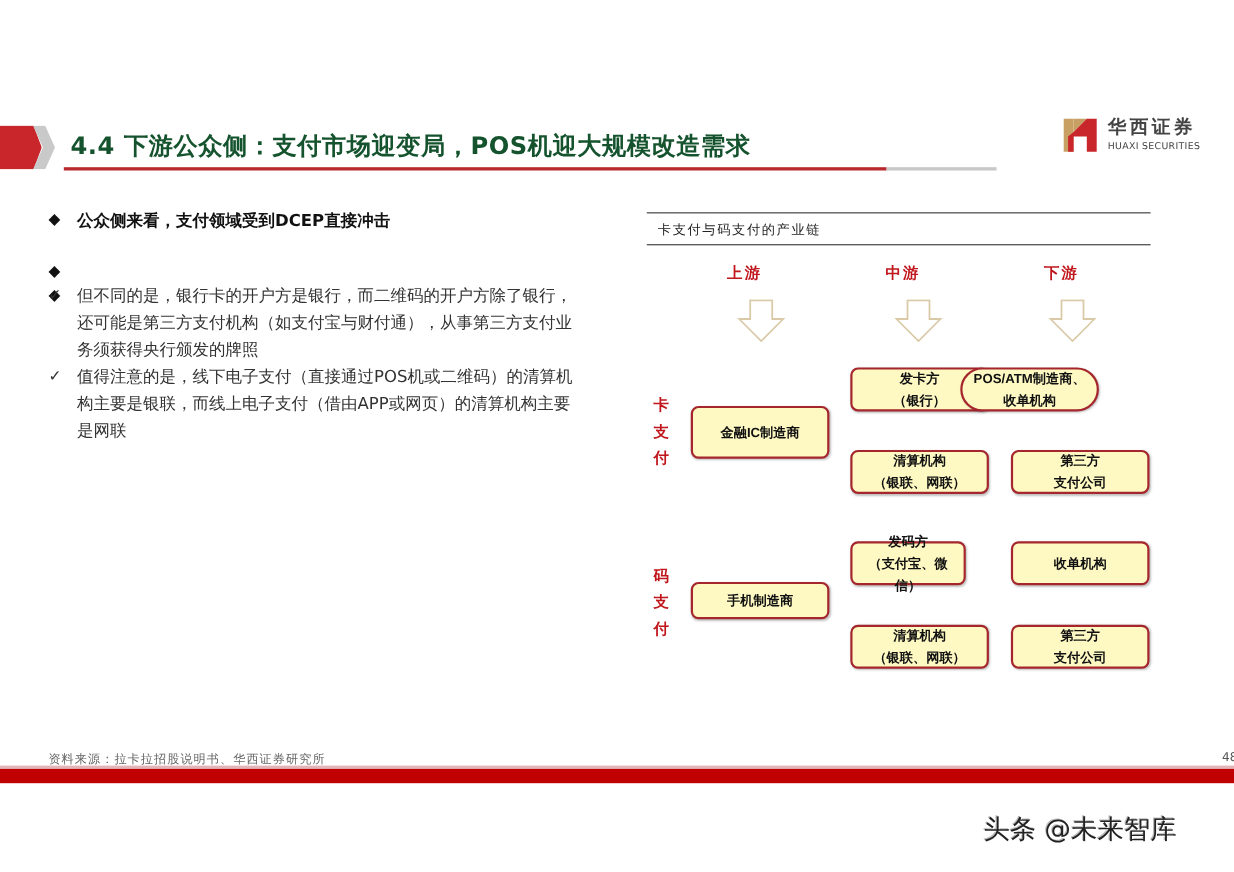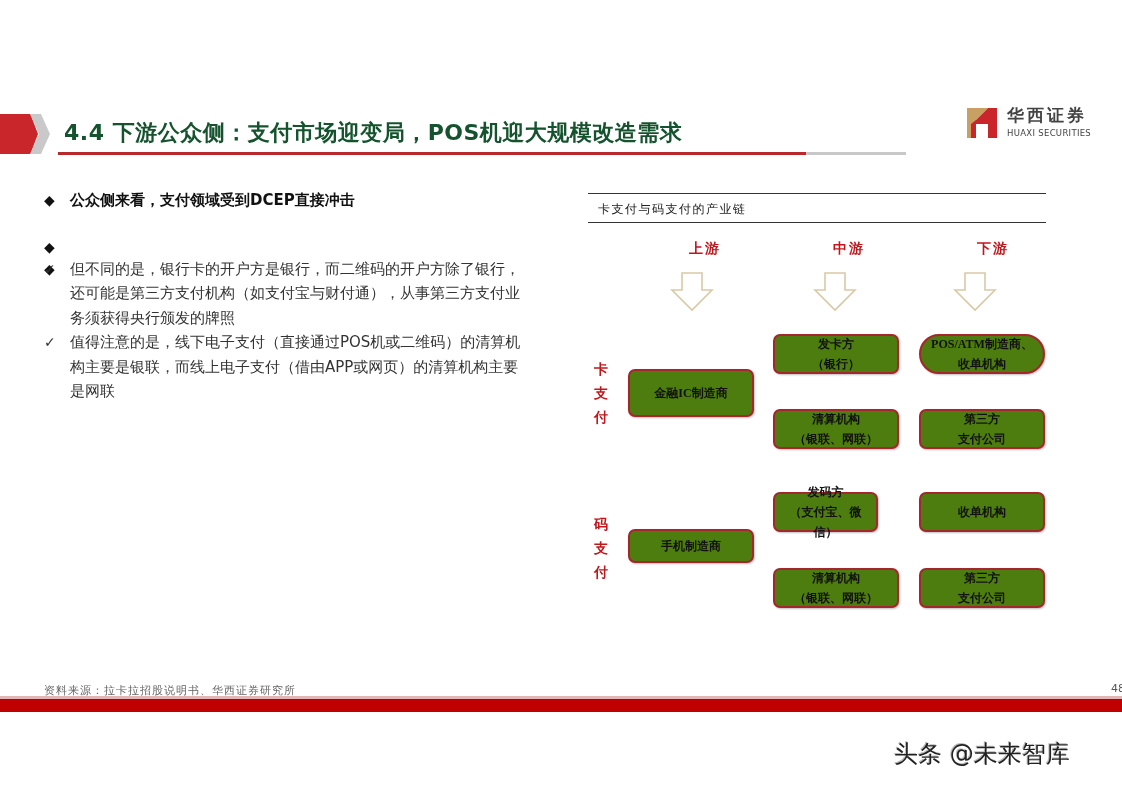--- a/index.html
+++ b/index.html
@@ -26,28 +26,28 @@
   .b-item { position: relative; padding-left: 26px; font-size: 15px; line-height: 24.5px; }
   .b-item .mark { position: absolute; left: 0; top: 0; font-size: 14px; }
   .b-item.bold { font-weight: bold; color: #111; }
   .b-item.light { color: #333; }
   .gap { height: 22px; }
 
   
   .fig-line { left: 588px; width: 458px; height: 1px; background: #333; }
   .fig-caption { left: 598px; top: 201px; font-family: "DejaVu Serif", serif; font-size: 12px; color: #222; letter-spacing: 1.5px; white-space: nowrap; }
 
-  .col-label { font-family: "DejaVu Serif", serif; font-size: 14px; font-weight: bold; color: #c0171d; letter-spacing: 2px; white-space: nowrap; text-align: right; width: 60px; }
+  .col-label { font-family: "DejaVu Serif", serif; font-size: 14px; font-weight: bold; color: #c0171d; letter-spacing: 2px; white-space: nowrap; text-align: left; width: 60px; }
   .arrow { width: 44px; height: 40px; }
 
   .row-label { font-family: "DejaVu Serif", serif; font-size: 14px; font-weight: bold; color: #c0171d; width: 20px; text-align: center; line-height: 24px; }
 
-  .box { border: 2px solid #a5262c; border-radius: 7px; background: #4d7c0f;
+  .box { border: 2px solid #a5262c; border-radius: 7px; background: #fef9c3;
          display: flex; flex-direction: column; align-items: center; justify-content: center;
-         font-family: Liberation Serif, serif; font-size: 12px; font-weight: bold; color: #111; line-height: 20px;
+         font-family: Liberation Sans, sans-serif; font-size: 12px; font-weight: bold; color: #111; line-height: 20px;
          box-shadow: 1px 1px 2px rgba(0,0,0,0.25); text-align: center; box-sizing: border-box; }
   .box span { display: block; white-space: nowrap; }
 
   
   .source { left: 44px; top: 683px; font-family: "DejaVu Serif", serif; font-size: 11px; color: #666; letter-spacing: 1px; white-space: nowrap; }
   .page-num { left: 1111px; top: 682px; font-size: 11px; color: #555; }
   .foot-thin { left: 0; top: 696px; width: 1122px; height: 3px; background: #e3b5b7; }
   .foot-bar { left: 0; top: 699px; width: 1122px; height: 13px; background: #c00000; }
   .watermark { left: 894px; top: 738px; font-size: 24px; color: #222; white-space: nowrap; text-shadow: 1px 1px 0 #fff, -1px -1px 0 #bbb; }
 </style>
@@ -114,21 +114,21 @@
 <div class="abs row-label" style="left:591px; top:357px;">
   <span>卡<br>支<br>付</span>
 </div>
 <div class="abs box" style="left:628px; top:369px; width:126px; height:48px;">
   <span>金融IC制造商</span>
 </div>
 <div class="abs box" style="left:773px; top:334px; width:126px; height:40px;">
   <span>发卡方</span>
   <span>（银行）</span>
 </div>
-<div class="abs box" style="left:919px; top:334px; width:126px; height:40px;border-radius:20px;">
+<div class="abs box" style="left:873px; top:334px; width:126px; height:40px;border-radius:20px;">
   <span>POS/ATM制造商、</span>
   <span>收单机构</span>
 </div>
 <div class="abs box" style="left:773px; top:409px; width:126px; height:40px;">
   <span>清算机构</span>
   <span>（银联、网联）</span>
 </div>
 <div class="abs box" style="left:919px; top:409px; width:126px; height:40px;">
   <span>第三方</span>
   <span>支付公司</span>

